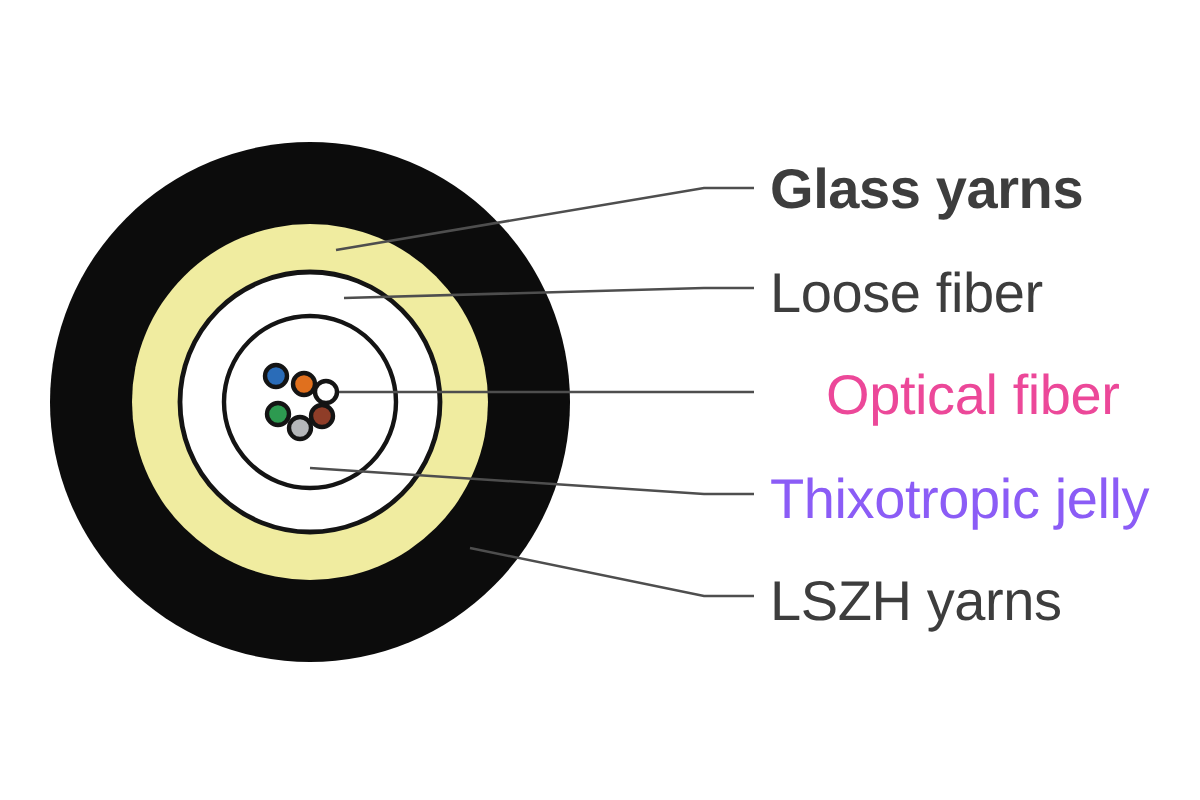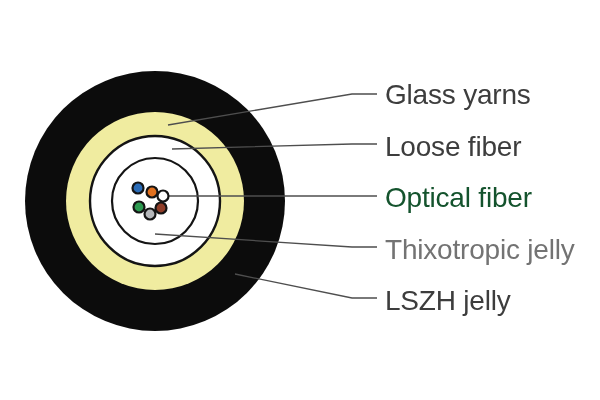--- a/index.html
+++ b/index.html
@@ -55,19 +55,19 @@
     <polyline points="235,274 352,298 377,298" fill="none" stroke-width="1.3" stroke="#4e4e4e"></polyline>
 
     <circle cx="138" cy="188" r="5.5" stroke-width="2.2" fill="#2a6cb8" stroke="#141414"></circle>
     <circle cx="152" cy="192" r="5.5" stroke-width="2.2" fill="#e0701e" stroke="#141414"></circle>
     <circle cx="163" cy="196" r="5.5" stroke-width="2.2" fill="#ffffff" stroke="#141414"></circle>
     <circle cx="139" cy="207" r="5.5" stroke-width="2.2" fill="#2d9a50" stroke="#141414"></circle>
     <circle cx="150" cy="214" r="5.5" stroke-width="2.2" fill="#b5b7ba" stroke="#141414"></circle>
     <circle cx="161" cy="208" r="5.5" stroke-width="2.2" fill="#8f3d28" stroke="#141414"></circle>
   </svg>
 
-  <div class="label label-1" style="color: rgb(61, 61, 61);">Glass yarns</div>
+  <div class="label label-1" style="color: rgb(61, 61, 61); font-weight: bold;">Glass yarns</div>
   <div class="label label-2" style="color: rgb(61, 61, 61);">Loose fiber</div>
-  <div class="label label-3" style="color: #14532d;">Optical fiber</div>
-  <div class="label label-4" style="color: #737373;">Thixotropic jelly</div>
-  <div class="label label-5" style="color: rgb(61, 61, 61);">LSZH jelly</div>
+  <div class="label label-3" style="color: #ec4899; margin-left: 28px;">Optical fiber</div>
+  <div class="label label-4" style="color: #8b5cf6;">Thixotropic jelly</div>
+  <div class="label label-5" style="color: rgb(61, 61, 61);">LSZH yarns</div>
 
 </div>
 
 </body></html>

